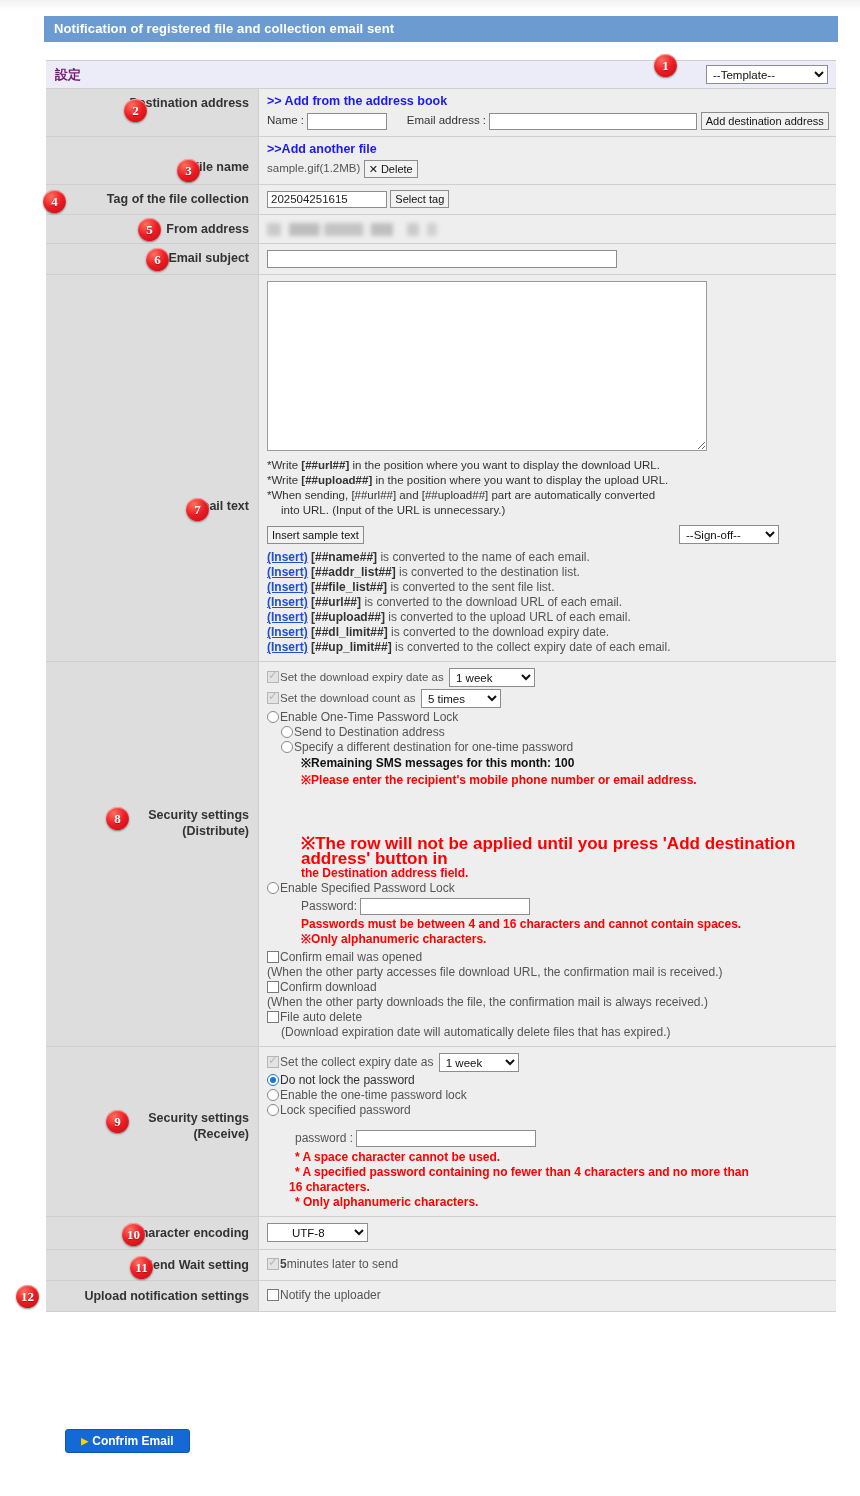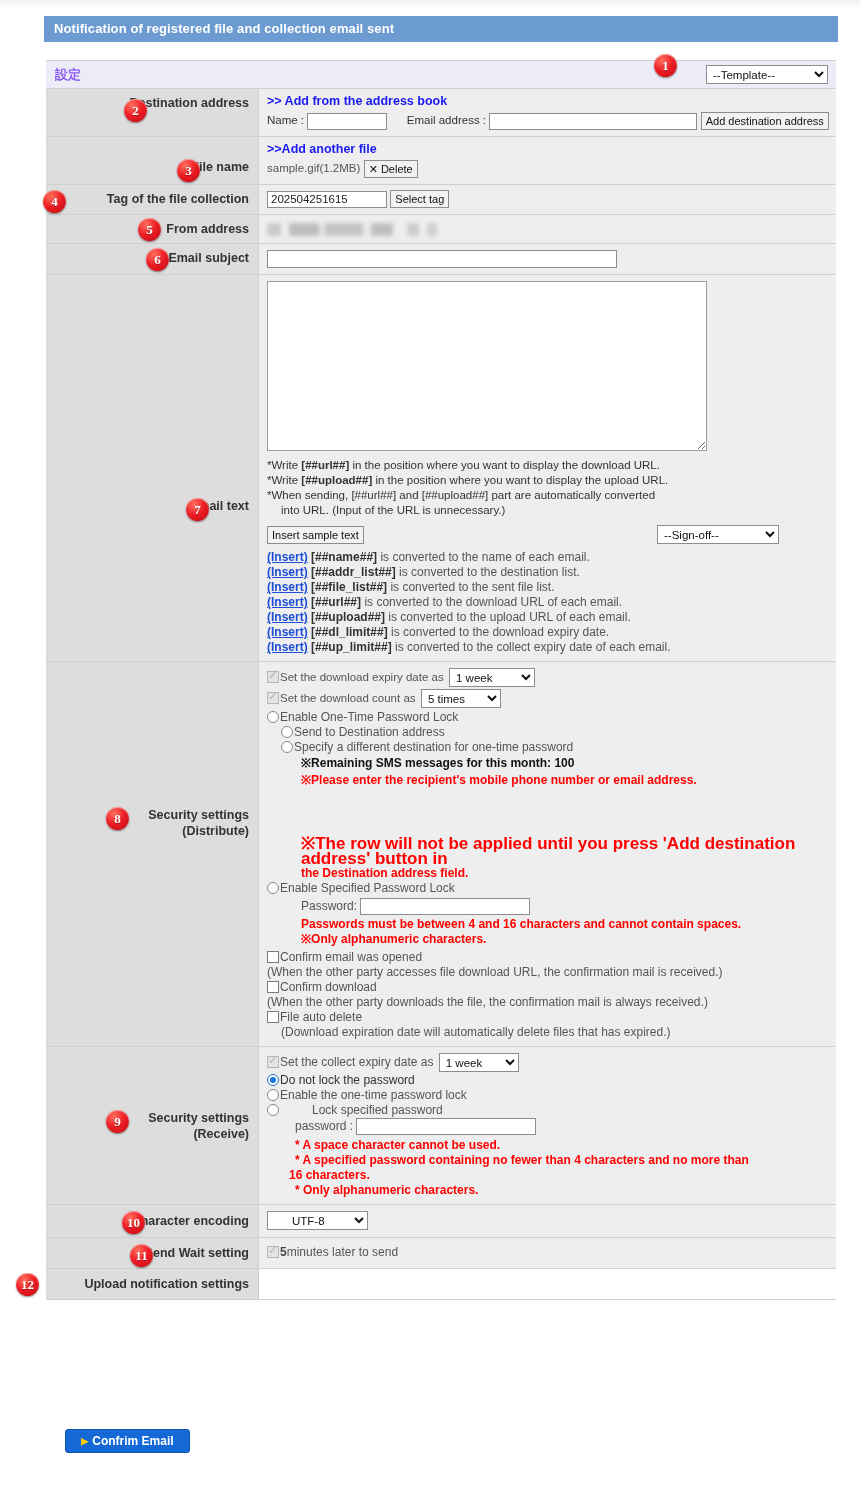--- a/index.html
+++ b/index.html
@@ -37,21 +37,21 @@
     border-top:1px solid #cfcfcf;
   }
   .row { display:flex; width:100%; border-bottom:1px solid #cfcfcf; }
   .hdr-row {
     background:#ececf8;
     height:28px;
     align-items:center;
     position:relative;
   }
   .hdr-title {
-    font-size:13px; font-weight:bold; color:#8b5cf6;
+    font-size:13px; font-weight:bold; color:#701a75;
     padding-left:9px; line-height:28px;
   }
   .lbl {
     width:213px; min-width:213px;
     background:#dddddd;
     border-right:1px solid #cfcfcf;
     text-align:right;
     padding:6px 9px 6px 4px;
     font-size:12.5px; font-weight:bold; color:#333;
     position:relative;
@@ -274,21 +274,21 @@
           </div>
           <div>
             <span>*Write </span><b>[##upload##]</b><span> in the position where you want to display the upload URL.</span>
           </div>
           <div>*When sending, [##url##] and [##upload##] part are automatically converted</div>
           <div class="indent1">into URL. (Input of the URL is unnecessary.)</div>
         </div>
 
         <div style="display:flex; align-items:center; margin-top:7px; width:512px;">
           <span class="btn">Insert sample text</span>
-          <select style="margin-left:auto; width:122px;">
+          <select style="margin-left:auto; width:100px;">
             <option>--Sign-off--</option>
           </select>
         </div>
 
         <div style="margin-top:6px;">
           <div><a class="ins" href="#">(Insert)</a> <b>[##name##]</b><span class="gray"> is converted to the name of each email.</span></div>
           <div><a class="ins" href="#">(Insert)</a> <b>[##addr_list##]</b><span class="gray"> is converted to the destination list.</span></div>
           <div><a class="ins" href="#">(Insert)</a> <b>[##file_list##]</b><span class="gray"> is converted to the sent file list.</span></div>
           <div><a class="ins" href="#">(Insert)</a> <b>[##url##]</b><span class="gray"> is converted to the download URL of each email.</span></div>
           <div><a class="ins" href="#">(Insert)</a> <b>[##upload##]</b><span class="gray"> is converted to the upload URL of each email.</span></div>
@@ -353,22 +353,22 @@
       </div>
       <div class="val" style="padding-top:6px;">
         <div style="margin-bottom:1px;">
           <span class="cb dis"></span><span class="small gray" style="font-size:12px;">Set the collect expiry date as</span>
           <select class="sel-inline" style="width:80px;">
             <option>1 week</option>
           </select>
         </div>
         <div><span class="rb on"></span><span class="small" style="font-size:12px;">Do not lock the password</span></div>
         <div><span class="rb"></span><span class="small gray" style="font-size:12px;">Enable the one-time password lock</span></div>
-        <div><span class="rb"></span><span class="small gray" style="font-size:12px;margin-left:32px;">Lock specified password</span></div>
-        <div class="indent2" style="margin-top:0;">
+        <div><span class="rb"></span><span class="small gray" style="font-size:12px;">Lock specified password</span></div>
+        <div class="indent2" style="margin-top:12px;">
           <span class="small gray" style="font-size:12px;">password :</span>
           <input type="text" style="width: 180px;" value="">
         </div>
         <div class="indent2 red" style="font-size:12px; margin-top:3px;">* A space character cannot be used.</div>
         <div class="indent2 red" style="font-size:12px;">* A specified password containing no fewer than 4 characters and no more than</div>
         <div class="indent2 red" style="font-size:12px; padding-left:22px;">16 characters.</div>
         <div class="indent2 red" style="font-size:12px;">* Only alphanumeric characters.</div>
       </div>
     </div>
 
@@ -392,20 +392,23 @@
       <div class="val" style="padding-top:7px;">
         <span class="cb dis"></span><b style="font-size:12px;color:#444;">5</b><span class="small gray" style="font-size:12px;">minutes later to send</span>
       </div>
     </div>
 
     <div class="row">
       <div class="lbl" style="padding-top:7px;padding-bottom:7px;">
         <span class="badge" style="left:-30px; top:4px;">12</span>
         <span>Upload notification settings</span>
       </div>
+      <div class="val" style="padding-top:7px;">
+        <span class="cb"></span><span class="small gray" style="font-size:12px;">Notify the uploader</span>
+      </div>
     </div>
 
   </div>
 
   <div class="confirm-btn">
     <span class="tri">▶</span><span>Confrim Email</span>
   </div>
 
 </div>
 

